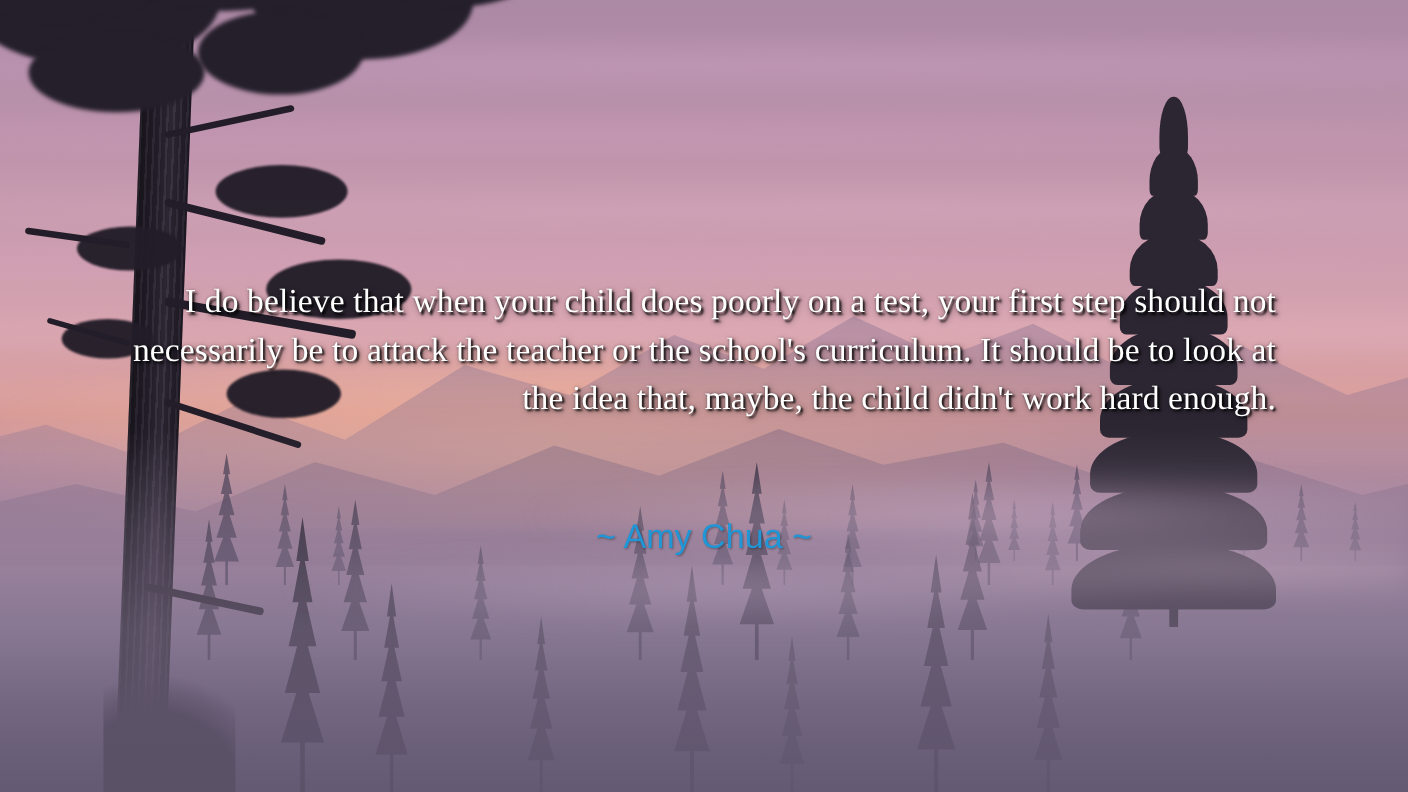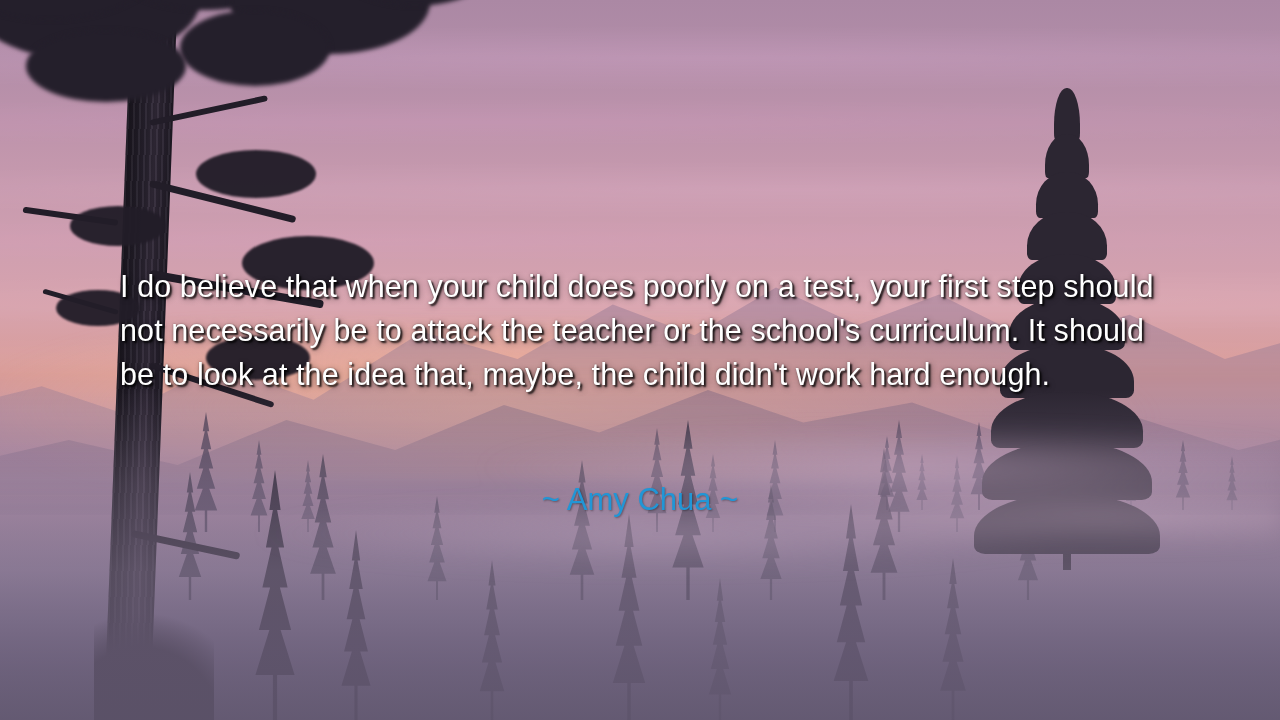--- a/index.html
+++ b/index.html
@@ -236,43 +236,44 @@
     filter: blur(2px);
   }
 
   
   .horizon-trees { position: absolute; right: 0; bottom: 210px; width: 420px; height: 120px; }
 
   
   .quote-block {
     position: absolute;
     left: 0; right: 0;
-    top: 264px;
-    text-align: left;
+    top: 252px;
+    text-align: right;
     padding: 0 120px;
     box-sizing: border-box;
+    font-family: Liberation Serif, serif;
   }
   .quote-text {
     margin: 0;
     color: #ffffff;
     font-size: 30.5px;
     line-height: 44px;
     font-weight: 400;
     letter-spacing: .1px;
     text-shadow:
       2px 2px 2px rgba(0,0,0,.85),
       2px 2px 6px rgba(0,0,0,.45),
       0 0 2px rgba(0,0,0,.35);
   }
   .attribution {
     position: absolute;
     left: 0; right: 0;
     top: 466px;
     text-align: center;
-    margin: 12px;
+    margin: 0;
     font-size: 31px;
     line-height: 44px;
     color: #2196d6;
     text-shadow: 1px 1px 2px rgba(0,0,0,.35);
   }
 </style>
 </head>
 <body>
 
 <div id="stage">

